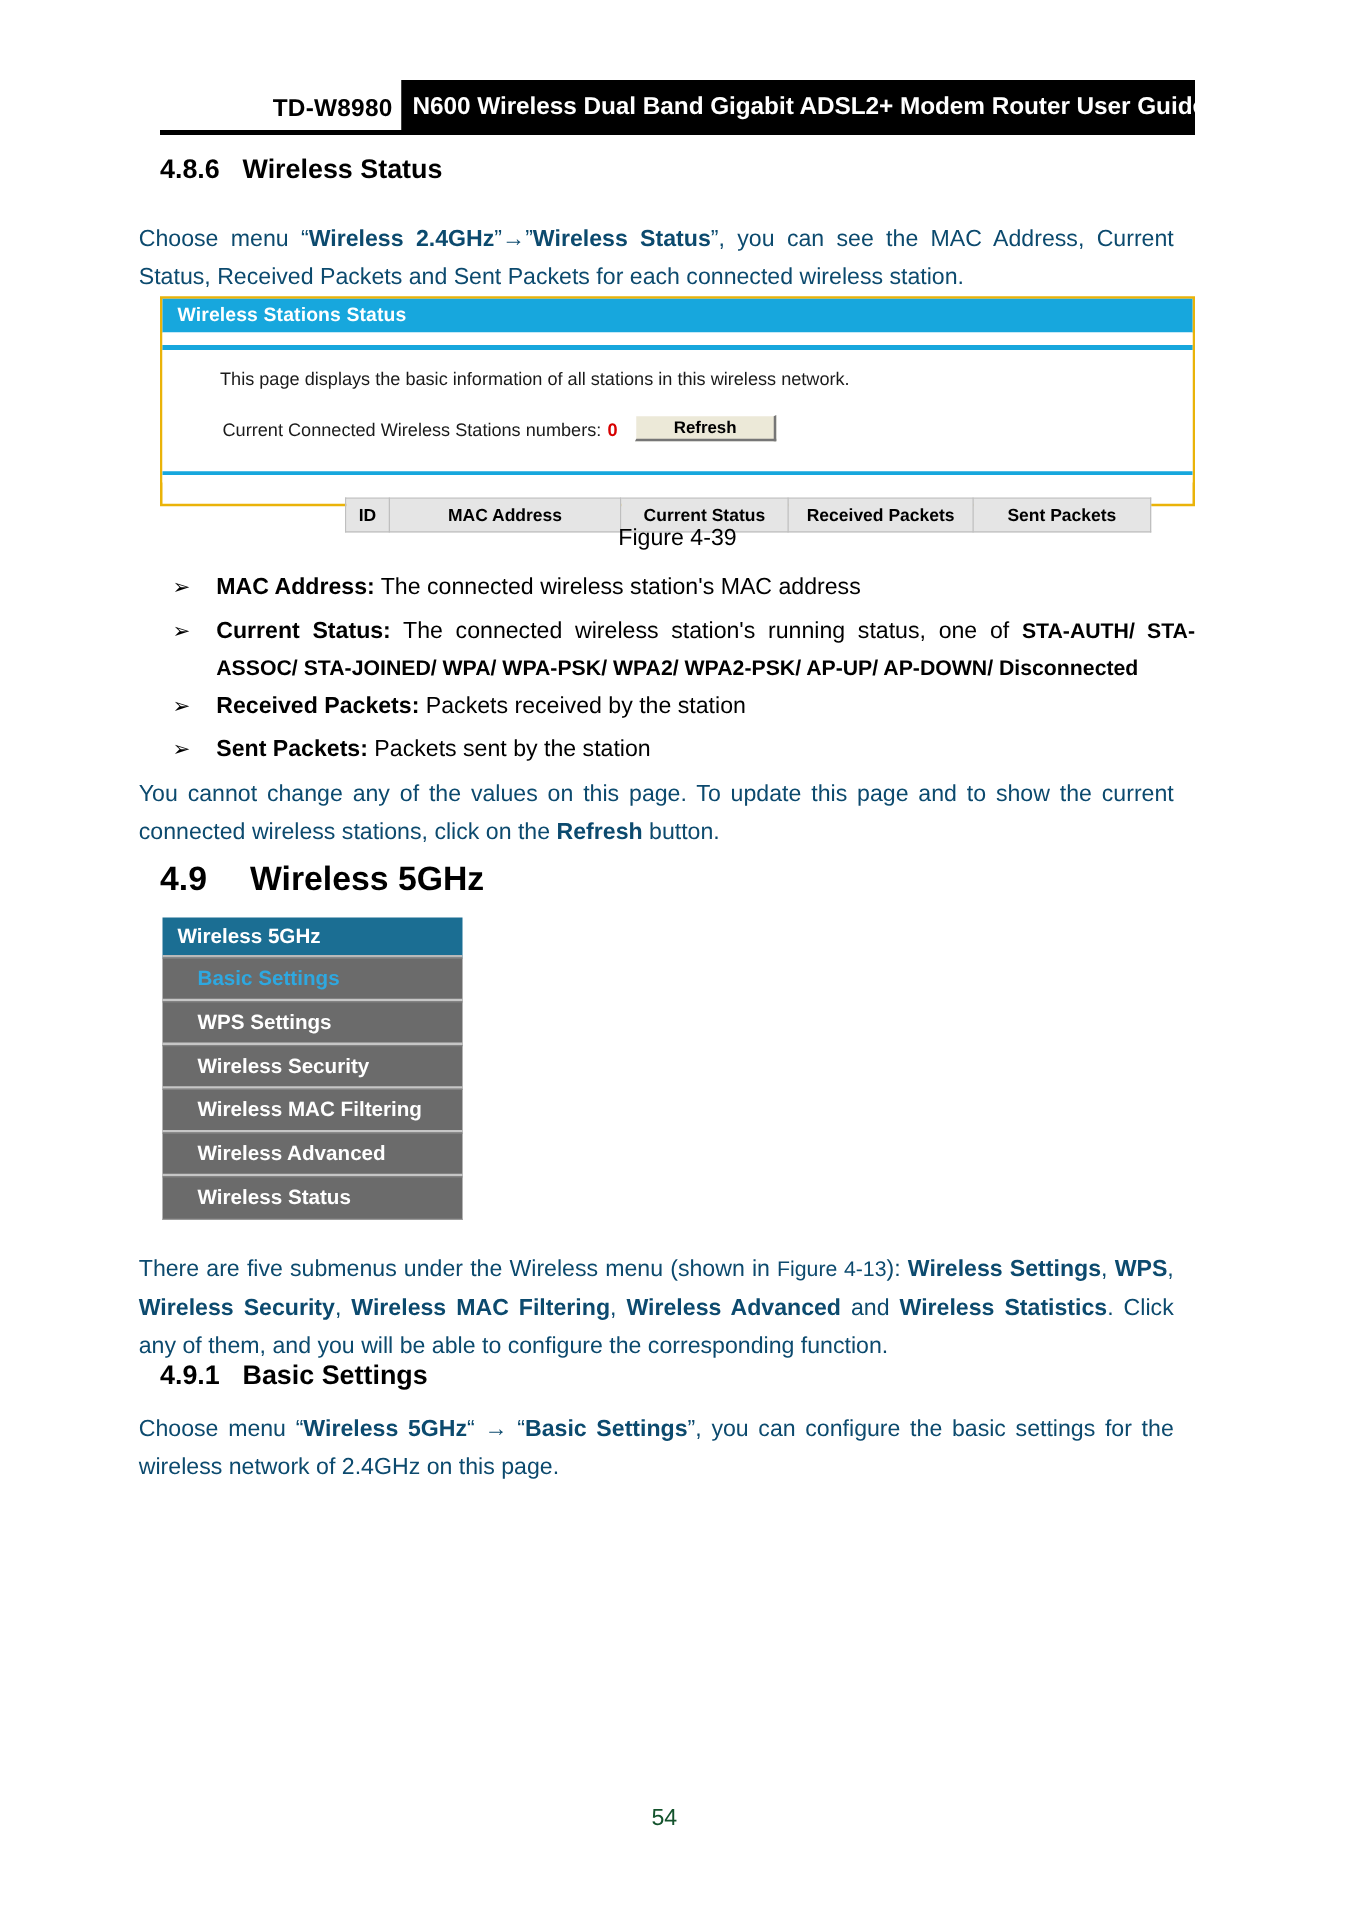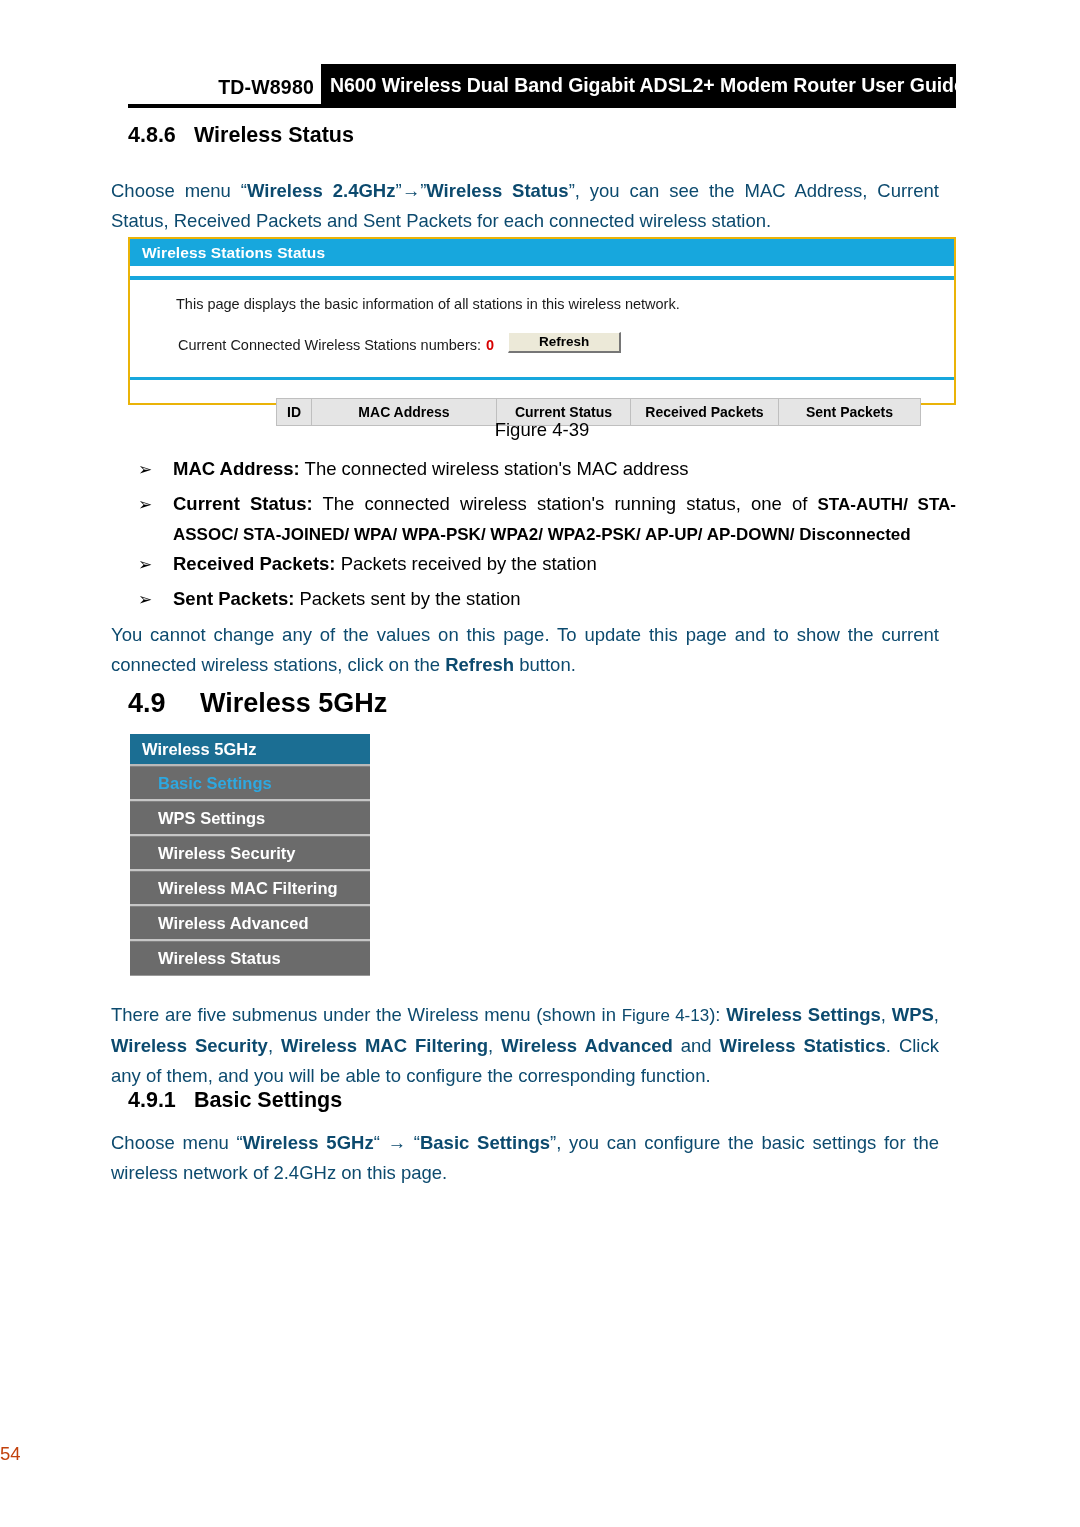--- a/index.html
+++ b/index.html
@@ -256,22 +256,23 @@
   }
   .nav-item.active { color: #2ea8e0; }
   .nav-item.last { border-bottom: 1px solid #9a9a9a; }
 
   
   .pagenum {
     position: absolute;
     left: 0;
     top: 1443px;
     width: 1063px;
+    text-align: center;
     font-size: 18.5px;
-    color: #c2410c;
+    color: #14532d;
   }
 </style>
 </head>
 <body>
 
 <div class="header">
   <div class="header-model">TD-W8980</div>
   <div class="header-banner">N600 Wireless Dual Band Gigabit ADSL2+ Modem Router User Guide</div>
   <div class="header-rule"></div>
 </div>

